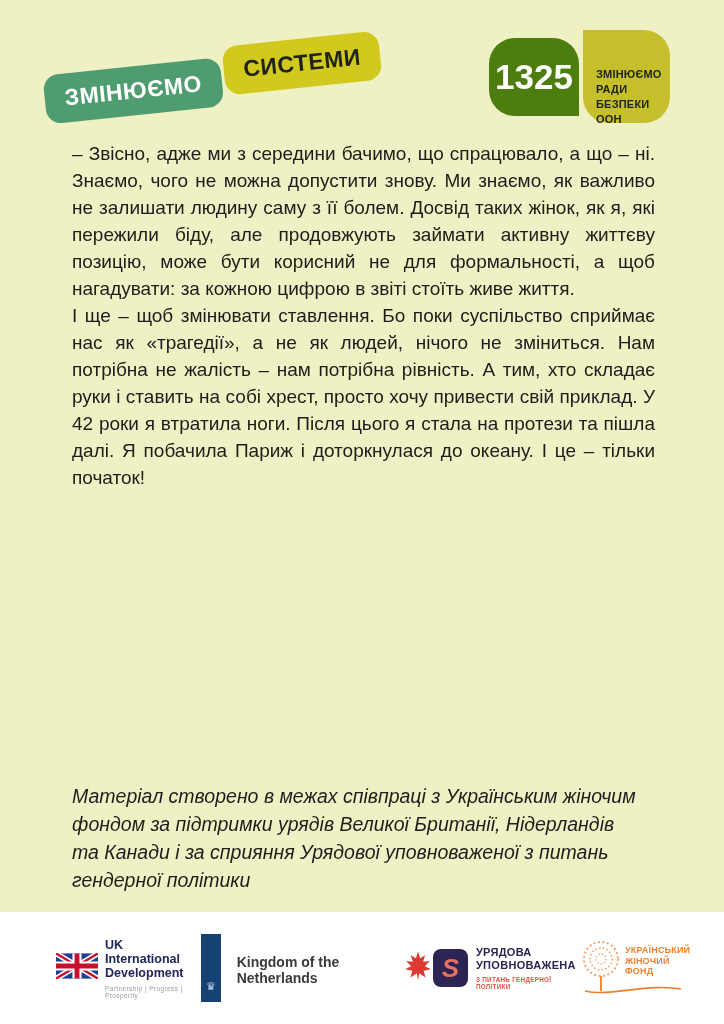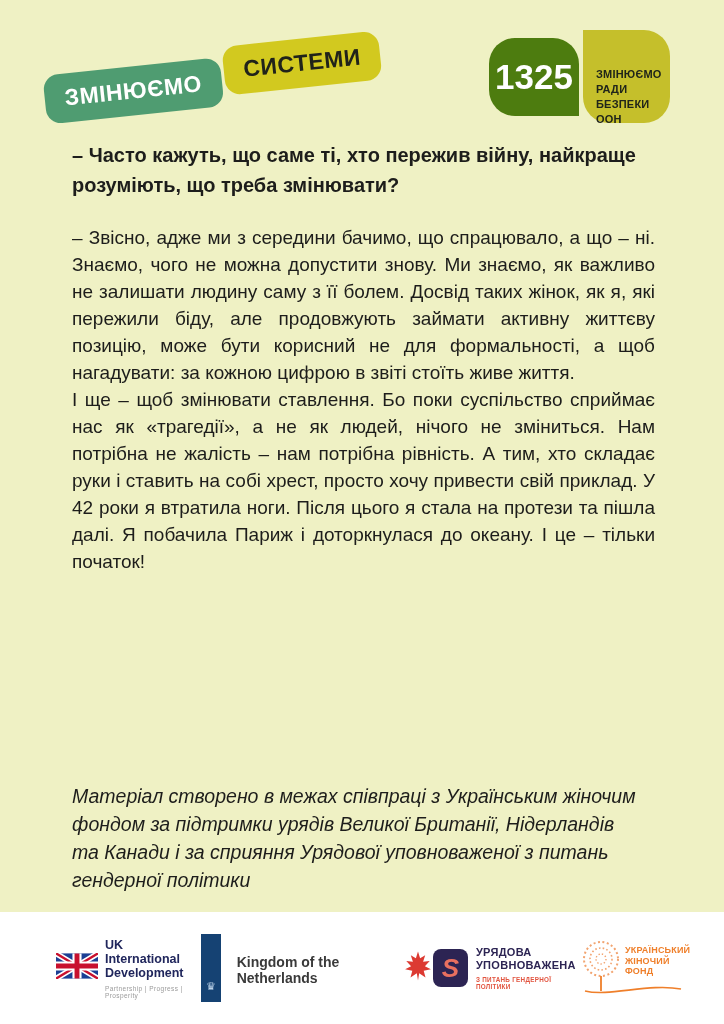--- a/index.html
+++ b/index.html
@@ -82,21 +82,20 @@
     <div class="badge-number">1325</div>
     <div class="badge-label">
       <div>ЗМІНЮЄМО</div>
       <div>РАДИ</div>
       <div>БЕЗПЕКИ</div>
       <div>ООН</div>
     </div>
   </div>
 
   <div class="article">
-    <div class="question">– Часто кажуть, що саме ті, хто пережив війну, найкраще розуміють, що треба змінювати?</div>
     <div class="answer">
       <p>– Звісно, адже ми з середини бачимо, що спрацювало, а що – ні. Знаємо, чого не можна допустити знову. Ми знаємо, як важливо не залишати людину саму з її болем. Досвід таких жінок, як я, які пережили біду, але продовжують займати активну життєву позицію, може бути корисний не для формальності, а щоб нагадувати: за кожною цифрою в звіті стоїть живе життя.</p>
       <p>І ще – щоб змінювати ставлення. Бо поки суспільство сприймає нас як «трагедії», а не як людей, нічого не зміниться. Нам потрібна не жалість – нам потрібна рівність. А тим, хто складає руки і ставить на собі хрест, просто хочу привести свій приклад. У 42 роки я втратила ноги. Після цього я стала на протези та пішла далі. Я побачила Париж і доторкнулася до океану. І це – тільки початок!</p>
     </div>
   </div>
 
   <div class="credit">Матеріал створено в межах співпраці з Українським жіночим фондом за підтримки урядів Великої Британії, Нідерландів та Канади і за сприяння Урядової уповноваженої з питань гендерної політики</div>
 
   <div class="footer">
 

